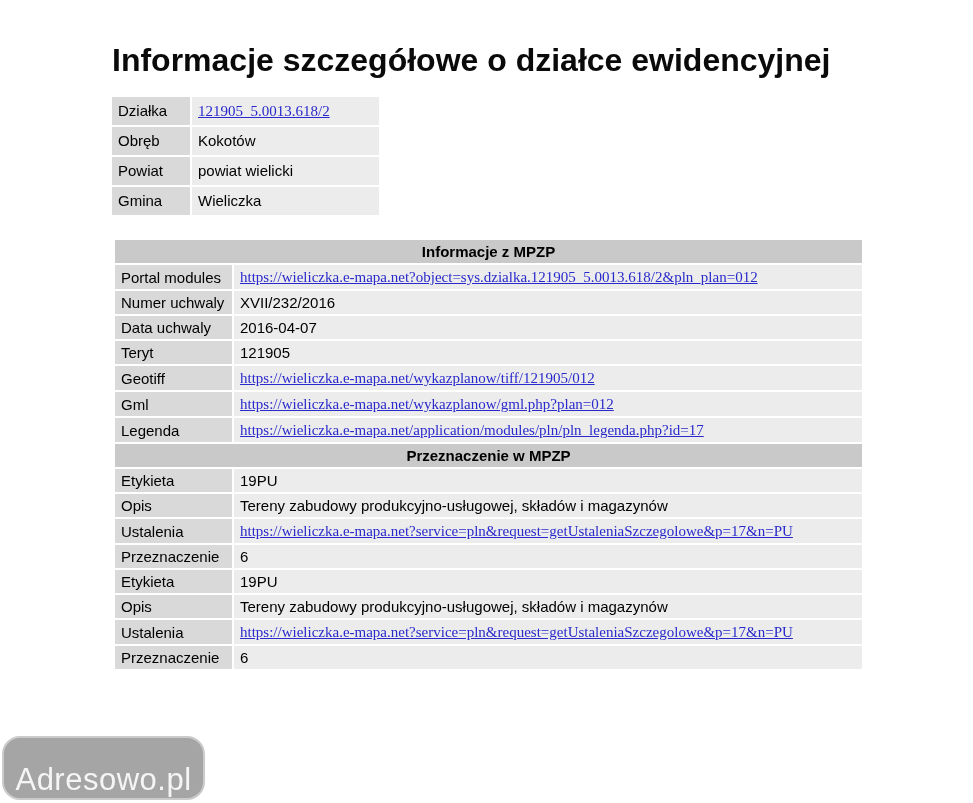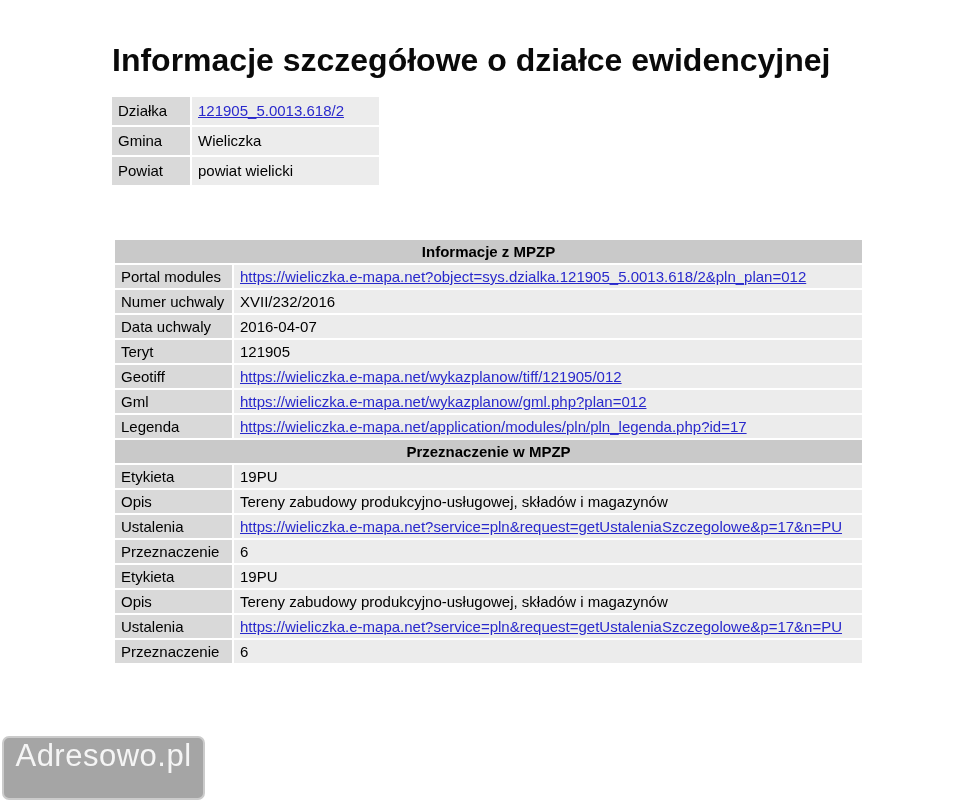--- a/index.html
+++ b/index.html
@@ -28,26 +28,26 @@
   td.label-cell{
     background:var(--label-bg,#d9d9d9);font-weight:normal;white-space:nowrap;
     overflow:hidden;
   }
   td.value-cell{background:var(--value-bg,#ececec);overflow:hidden;}
   td.value-cell.nowrap{white-space:nowrap;}
   td.section-header{
     background:var(--header-bg,#c9c9c9);font-weight:bold;text-align:center;
     padding:4px 6px;
   }
-  a.link{color:var(--link-color,#2929cc);text-decoration:underline;cursor:pointer;}
+  a.link{color:var(--link-color,#2929cc);text-decoration:underline;cursor:pointer;font-family:Liberation Serif, serif;}
   
   .watermark{
     position:absolute;left:2px;top:736px;width:199px;height:60px;
     background:var(--wm-bg,#a5a5a5);border:2px solid var(--wm-border,#cbcbcb);
-    border-radius:7px;display:flex;align-items:flex-start;justify-content:center;
+    border-radius:18px;display:flex;align-items:flex-end;justify-content:center;
     z-index:10;
   }
   .watermark span{
     color:var(--wm-text,#f5f5f5);font-size:31px;font-weight:normal;
     letter-spacing:0.5px;white-space:nowrap;
   }
 </style>
 </head>
 <body style="--link-color: #2929cc; --label-bg: #d9d9d9; --value-bg: #ececec; --header-bg: #c9c9c9; --wm-bg: #a5a5a5; --wm-border: #cbcbcb; --wm-text: #f5f5f5;">
 
@@ -55,26 +55,30 @@
 
   <h1 class="page-title">Informacje szczegółowe o działce ewidencyjnej</h1>
 
   <table class="data-table" id="parcel-table">
     <tbody>
         <tr>
           <td class="label-cell">Działka</td>
           <td class="value-cell nowrap"><a class="link" href="#">121905_5.0013.618/2</a></td>
         </tr>
         <tr>
-          <td class="label-cell">Gmina</td>
-          <td class="value-cell">Wieliczka</td>
+          <td class="label-cell">Obręb</td>
+          <td class="value-cell">Kokotów</td>
         </tr>
         <tr>
           <td class="label-cell">Powiat</td>
           <td class="value-cell">powiat wielicki</td>
+        </tr>
+        <tr>
+          <td class="label-cell">Gmina</td>
+          <td class="value-cell">Wieliczka</td>
         </tr>
       </tbody>
   </table>
 
   <table class="data-table" id="mpzp-table">
     <colgroup>
       <col style="width:117px">
       <col style="width:628px">
     </colgroup>
     <tbody>

